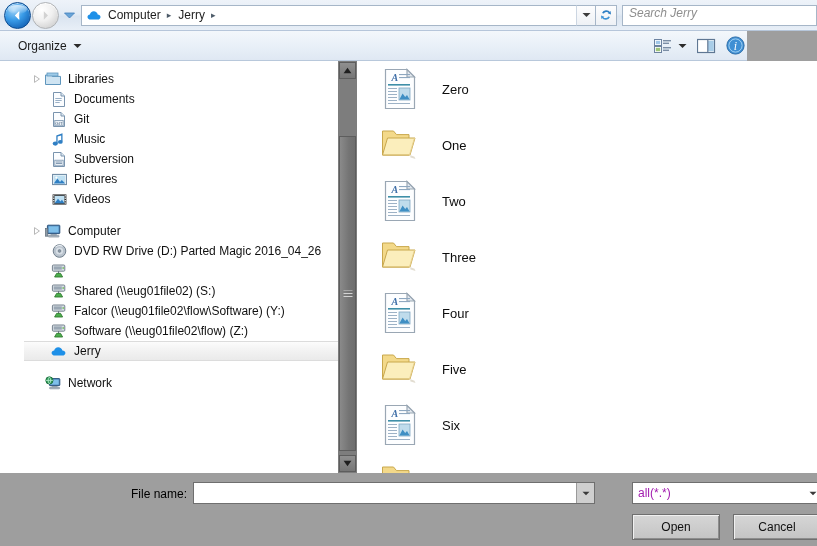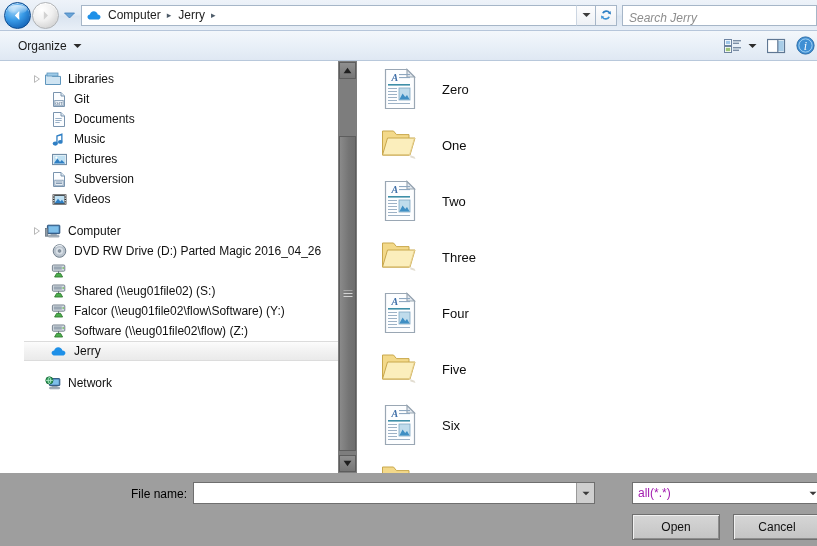--- a/index.html
+++ b/index.html
@@ -114,34 +114,34 @@
     display: flex; align-items: center; justify-content: center;
     box-sizing: border-box;
   }
   .searchbox {
     width: 195px; height: 21px;
     margin-left: 5px;
     background: #fff;
     border: 1px solid #a6b6c8;
     box-sizing: border-box;
     display: flex;
-    align-items: flex-end;
+    align-items: flex-start;
     padding-left: 6px;
   }
   .search-ph {
     font-style: italic;
     font-size: 12px;
     color: #8d8d8d;
   }
 
   
   .toolbar {
     position: absolute;
     left: 0; top: 31px;
-    width: 817px; height: 30px;
+    width: 747px; height: 30px;
     background: linear-gradient(to bottom, #f3f7fb 0%, #e9f0f8 50%, #dfe8f3 100%);
     border-bottom: 1px solid #b8c8db;
     box-sizing: border-box;
     display: flex;
     align-items: center;
   }
   .organize {
     display: flex;
     align-items: center;
     gap: 6px;
@@ -448,74 +448,74 @@
         </svg>
       </span>
       <span class="tlabel">Libraries</span>
     </div>
 
     <div class="tnode lvl2">
       <span class="ticon">
         <svg width="14" height="15" viewBox="0 0 14 15">
           <path d="M1.5 0.5 H9 L12.5 4 V14.5 H1.5 Z" fill="#fbfdff" stroke="#7a94ae" stroke-width="1"></path>
           <path d="M9 0.5 V4 H12.5" fill="#dce8f2" stroke="#7a94ae" stroke-width="1"></path>
-          <rect x="2.8" y="8.4" width="8.4" height="5.4" fill="#e9eff5" stroke="#7a94ae" stroke-width="0.8"></rect>
-          <text x="7" y="12.8" font-family="Liberation Sans, sans-serif" font-size="4.4" fill="#4d6784" text-anchor="middle">GIT</text>
-        </svg>
-      </span>
-      <span class="tlabel">Git</span>
+          <rect x="3.3" y="6" width="6.4" height="0.9" fill="#8fa8c0"></rect>
+          <rect x="3.3" y="8" width="6.4" height="0.9" fill="#8fa8c0"></rect>
+          <rect x="3.3" y="10" width="4.4" height="0.9" fill="#8fa8c0"></rect>
+        </svg>
+      </span>
+      <span class="tlabel">Documents</span>
     </div>
 
     <div class="tnode lvl2">
       <span class="ticon">
         <svg width="14" height="15" viewBox="0 0 14 15">
           <path d="M1.5 0.5 H9 L12.5 4 V14.5 H1.5 Z" fill="#fbfdff" stroke="#7a94ae" stroke-width="1"></path>
           <path d="M9 0.5 V4 H12.5" fill="#dce8f2" stroke="#7a94ae" stroke-width="1"></path>
-          <rect x="3.3" y="6" width="6.4" height="0.9" fill="#8fa8c0"></rect>
-          <rect x="3.3" y="8" width="6.4" height="0.9" fill="#8fa8c0"></rect>
-          <rect x="3.3" y="10" width="4.4" height="0.9" fill="#8fa8c0"></rect>
-        </svg>
-      </span>
-      <span class="tlabel">Documents</span>
+          <rect x="2.8" y="8.4" width="8.4" height="5.4" fill="#e9eff5" stroke="#7a94ae" stroke-width="0.8"></rect>
+          <text x="7" y="12.8" font-family="Liberation Sans, sans-serif" font-size="4.4" fill="#4d6784" text-anchor="middle">GIT</text>
+        </svg>
+      </span>
+      <span class="tlabel">Git</span>
     </div>
 
     <div class="tnode lvl2">
       <span class="ticon">
         <svg width="14" height="15" viewBox="0 0 14 15">
           <path d="M10.5 1.2 L10.5 9.5 L9.2 9.5 L9.2 3.4 L5.6 4.6 L5.6 11.3 L4.3 11.3 L4.3 3.6 Z" fill="#2f7fc4"></path>
           <ellipse cx="3.3" cy="11.6" rx="2.6" ry="2.1" fill="#2f7fc4"></ellipse>
           <ellipse cx="8.3" cy="9.9" rx="2.4" ry="1.9" fill="#2f7fc4"></ellipse>
         </svg>
       </span>
       <span class="tlabel">Music</span>
-    </div>
-
-    <div class="tnode lvl2">
-      <span class="ticon">
-        <svg width="15" height="13" viewBox="0 0 15 13">
-          <rect x="0.6" y="1.4" width="13.8" height="10.2" fill="#f4f8fb" stroke="#64839f" stroke-width="1"></rect>
-          <rect x="1.8" y="2.6" width="11.4" height="7.8" fill="#bfe0f2"></rect>
-          <path d="M1.8 10.4 L5.4 5.6 L8.0 9.0 L9.8 7.0 L13.2 10.4 Z" fill="#2f7fc4"></path>
-          <circle cx="4.4" cy="4.6" r="1.1" fill="#ffffff"></circle>
-        </svg>
-      </span>
-      <span class="tlabel">Pictures</span>
     </div>
 
     <div class="tnode lvl2">
       <span class="ticon">
         <svg width="14" height="15" viewBox="0 0 14 15">
           <path d="M1.5 0.5 H9 L12.5 4 V14.5 H1.5 Z" fill="#fbfdff" stroke="#7a94ae" stroke-width="1"></path>
           <path d="M9 0.5 V4 H12.5" fill="#dce8f2" stroke="#7a94ae" stroke-width="1"></path>
           <rect x="2.8" y="8.2" width="8.4" height="5.6" fill="#e9eff5" stroke="#7a94ae" stroke-width="0.8"></rect>
           <rect x="4" y="9.6" width="6" height="0.8" fill="#6c88a4"></rect>
           <rect x="4" y="11.2" width="6" height="0.8" fill="#6c88a4"></rect>
         </svg>
       </span>
       <span class="tlabel">Subversion</span>
+    </div>
+
+    <div class="tnode lvl2">
+      <span class="ticon">
+        <svg width="15" height="13" viewBox="0 0 15 13">
+          <rect x="0.6" y="1.4" width="13.8" height="10.2" fill="#f4f8fb" stroke="#64839f" stroke-width="1"></rect>
+          <rect x="1.8" y="2.6" width="11.4" height="7.8" fill="#bfe0f2"></rect>
+          <path d="M1.8 10.4 L5.4 5.6 L8.0 9.0 L9.8 7.0 L13.2 10.4 Z" fill="#2f7fc4"></path>
+          <circle cx="4.4" cy="4.6" r="1.1" fill="#ffffff"></circle>
+        </svg>
+      </span>
+      <span class="tlabel">Pictures</span>
     </div>
 
     <div class="tnode lvl2">
       <span class="ticon">
         <svg width="15" height="13" viewBox="0 0 15 13">
           <rect x="0.6" y="1.4" width="13.8" height="10.2" fill="#2b2b2b"></rect>
           <rect x="2.6" y="2.8" width="9.8" height="7.4" fill="#bfe0f2"></rect>
           <path d="M2.6 10.2 L6.0 5.8 L8.4 8.6 L10.0 6.8 L12.4 10.2 Z" fill="#2f7fc4"></path>
           <g fill="#ffffff">
             <rect x="1.2" y="2.2" width="1.1" height="1.3"></rect>

